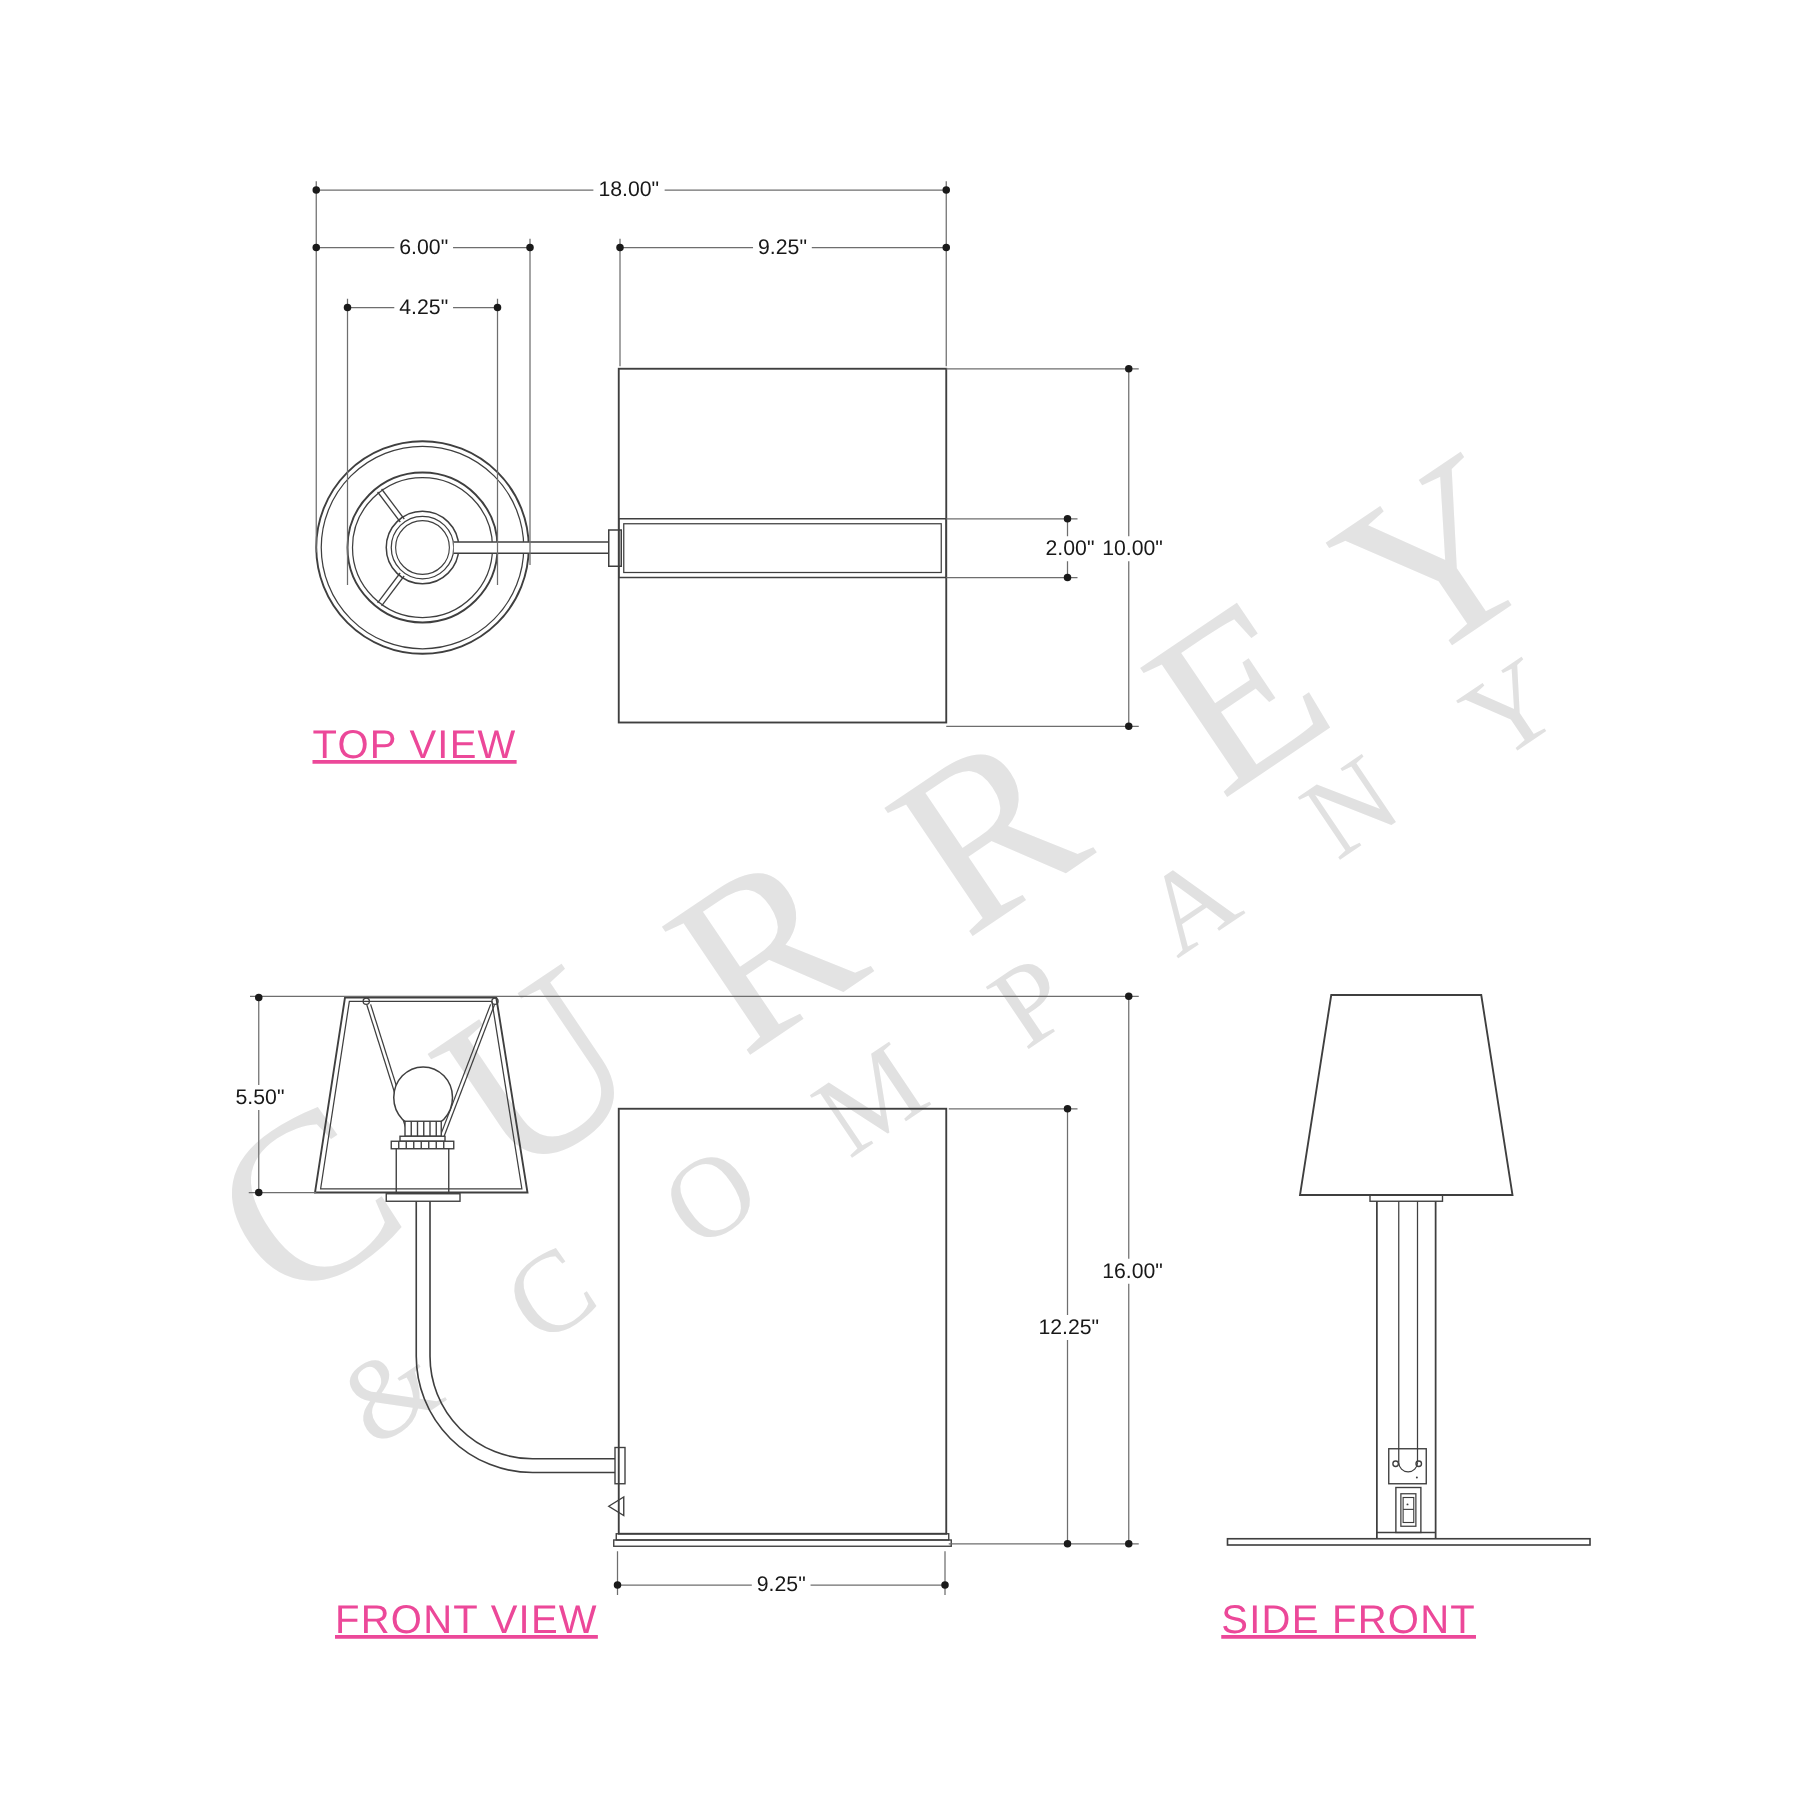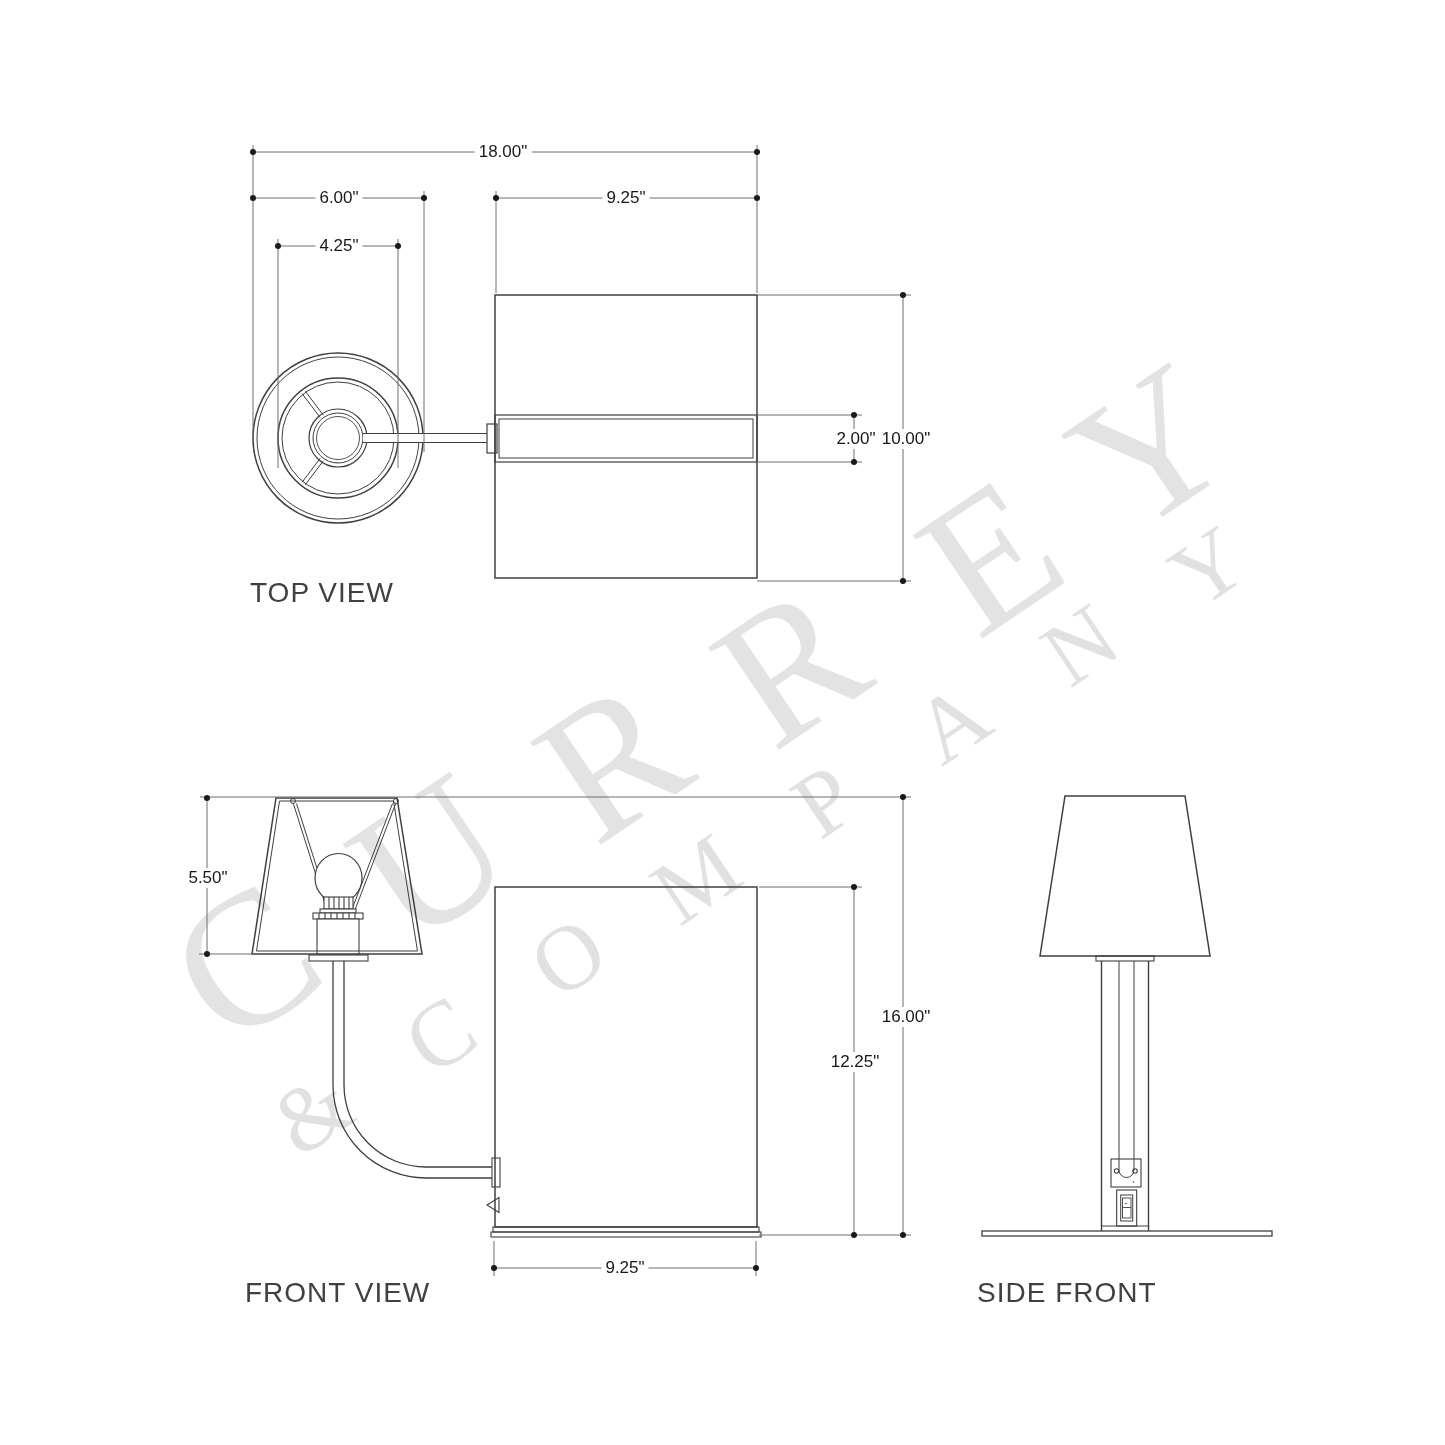--- a/index.html
+++ b/index.html
@@ -9,22 +9,22 @@
   .wm{position:absolute;font-family:"Liberation Serif",serif;user-select:none;
       transform:translate(-50%,-50%) rotate(-34deg);line-height:1;white-space:nowrap;}
   .wm-big{font-size:190px;color:#e3e3e3;}
   .wm-small{font-size:92px;color:#e1e1e1;}
   
   #drawing{position:absolute;left:0;top:0;z-index:2;}
   
   .dim{position:absolute;z-index:3;transform:translate(-50%,-50%);
        font-size:17px;color:#181818;background:#ffffff;padding:0 4px;white-space:nowrap;}
   
-  .view-label{position:absolute;z-index:3;font-size:28px;color:#404040;
-       letter-spacing:1px;white-space:nowrap;}
+  .view-label{position:absolute;z-index:3;font-size:32px;color:#ec4899;
+       letter-spacing:1px;white-space:nowrap;text-decoration:underline;}
 </style>
 </head>
 <body>
 
 <div id="canvas">
 
   <div>
     <span class="wm wm-big" style="left:245px;top:962px">C</span>
     <span class="wm wm-big" style="left:430px;top:858px">U</span>
     <span class="wm wm-big" style="left:612px;top:760px">R</span>
@@ -220,16 +220,16 @@
   <div class="dim" style="left:626px;top:198px">9.25"</div>
   <div class="dim" style="left:339px;top:246px">4.25"</div>
   <div class="dim" style="left:856px;top:439px">2.00"</div>
   <div class="dim" style="left:906px;top:439px">10.00"</div>
   <div class="dim" style="left:208px;top:878px">5.50"</div>
   <div class="dim" style="left:906px;top:1017px">16.00"</div>
   <div class="dim" style="left:855px;top:1062px">12.25"</div>
   <div class="dim" style="left:625px;top:1268px">9.25"</div>
 
   <div class="view-label" style="left:250px;top:577px">TOP VIEW</div>
-  <div class="view-label" style="left:245px;top:1277px">FRONT VIEW</div>
+  <div class="view-label" style="left:268px;top:1277px">FRONT VIEW</div>
   <div class="view-label" style="left:977px;top:1277px">SIDE FRONT</div>
 
 </div>
 
 </body></html>

